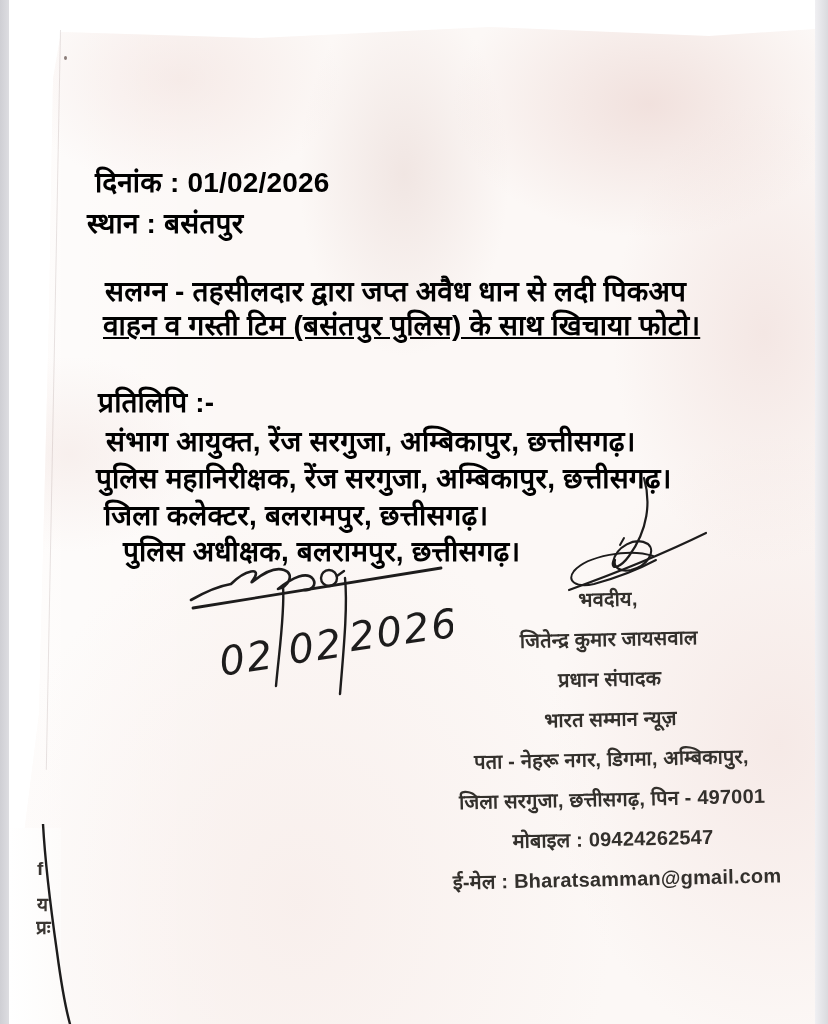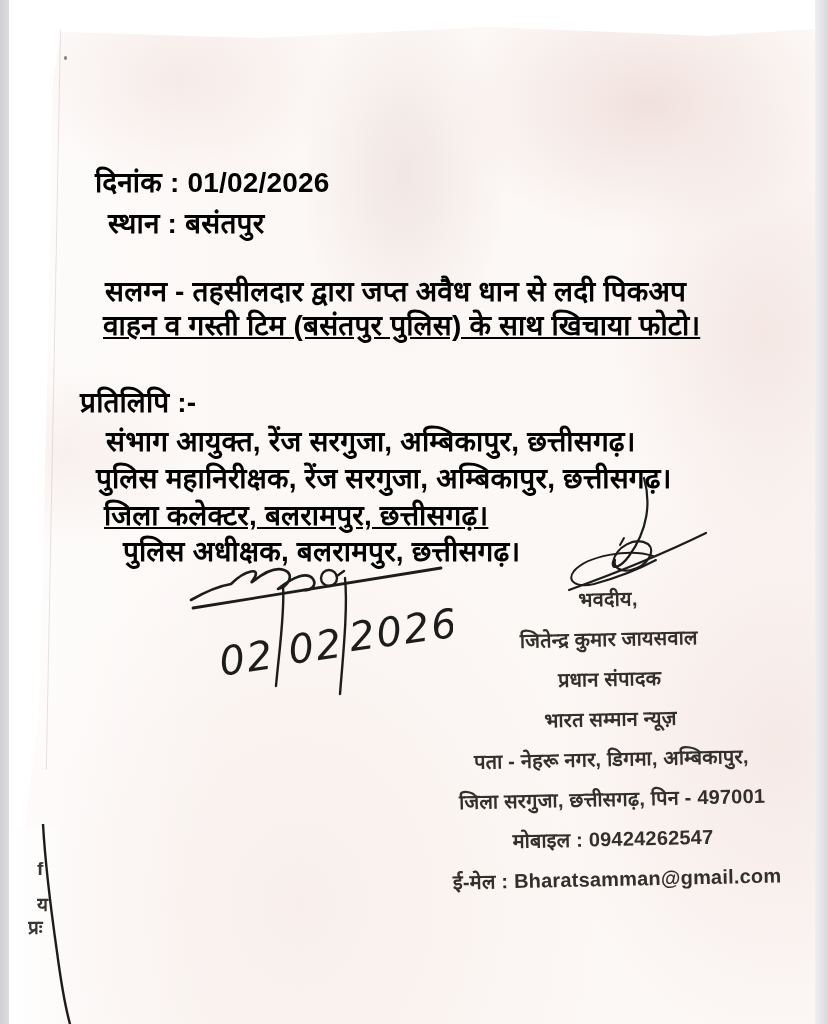--- a/index.html
+++ b/index.html
@@ -77,29 +77,29 @@
 
   <div class="scan-edge-left"></div>
   <div class="scan-edge-right"></div>
 
   <div class="paper"></div>
   <div class="paper-edge-line"></div>
   <div class="paper-speck"></div>
 
   <div>
     <div class="line" style="left:95px;top:162px;">दिनांक : 01/02/2026</div>
-    <div class="line" style="left:108px;top:203px;">स्थान : बसंतपुर</div>
+    <div class="line" style="left:87px;top:203px;">स्थान : बसंतपुर</div>
 
     <div class="line" style="left:105px;top:271px;text-align:right;">सलग्न - तहसीलदार द्वारा जप्त अवैध धान से लदी पिकअप</div>
     <div class="line" style="left:103px;top:305px;text-decoration:underline;">वाहन व गस्ती टिम (बसंतपुर पुलिस) के साथ खिचाया फोटो।</div>
 
-    <div class="line" style="left:80px;top:382px;">प्रतिलिपि :-</div>
+    <div class="line" style="left:98px;top:382px;">प्रतिलिपि :-</div>
     <div class="line" style="left:106px;top:421px;">संभाग आयुक्त, रेंज सरगुजा, अम्बिकापुर, छत्तीसगढ़।</div>
     <div class="line" style="left:96px;top:458px;">पुलिस महानिरीक्षक, रेंज सरगुजा, अम्बिकापुर, छत्तीसगढ़।</div>
-    <div class="line" style="left:104px;top:495px;text-decoration:underline;">जिला कलेक्टर, बलरामपुर, छत्तीसगढ़।</div>
+    <div class="line" style="left:104px;top:495px;">जिला कलेक्टर, बलरामपुर, छत्तीसगढ़।</div>
     <div class="line" style="left:123px;top:531px;">पुलिस अधीक्षक, बलरामपुर, छत्तीसगढ़।</div>
   </div>
 
   <svg class="sig-left" width="270" height="150" viewBox="0 0 270 150">
     <path class="hand" stroke-width="2.6" d="M8,54 C22,46 36,40 48,38 C62,24 80,20 70,34 C63,44 84,18 101,24 C113,28 104,42 95,43 C110,31 124,25 130,33 C134,39 128,45 121,44"></path>
     <circle class="hand" stroke-width="2.4" cx="146" cy="32" r="8"></circle>
     <path class="hand" stroke-width="2.4" d="M154,30 L161,25"></path>
     <path class="hand" stroke-width="2.8" d="M10,62 L258,22"></path>
     <path class="hand" stroke-width="2.4" d="M100,40 C102,66 96,106 93,140"></path>
     <path class="hand" stroke-width="2.4" d="M162,32 C165,62 160,110 157,148"></path>
@@ -127,15 +127,15 @@
     <div class="sb-line">मोबाइल : 09424262547</div>
     <div class="sb-line">ई-मेल : Bharatsamman@gmail.com</div>
   </div>
 
   <div class="underpage"></div>
   <svg class="curl-svg" width="42" height="200" viewBox="0 0 42 200">
     <path class="hand" stroke-width="2.4" d="M9,0 C11,36 17,86 23,128 C27,158 31,182 36,200"></path>
   </svg>
   <div class="fragment" style="left:37px;top:858px;">f</div>
   <div class="fragment" style="left:37px;top:891px;">य</div>
-  <div class="fragment" style="left:28px;top:914px;font-family:Liberation Serif, serif;">प्रः</div>
+  <div class="fragment" style="left:36px;top:914px;font-family:Liberation Serif, serif;">प्रः</div>
 
 </div>
 
 </body></html>

